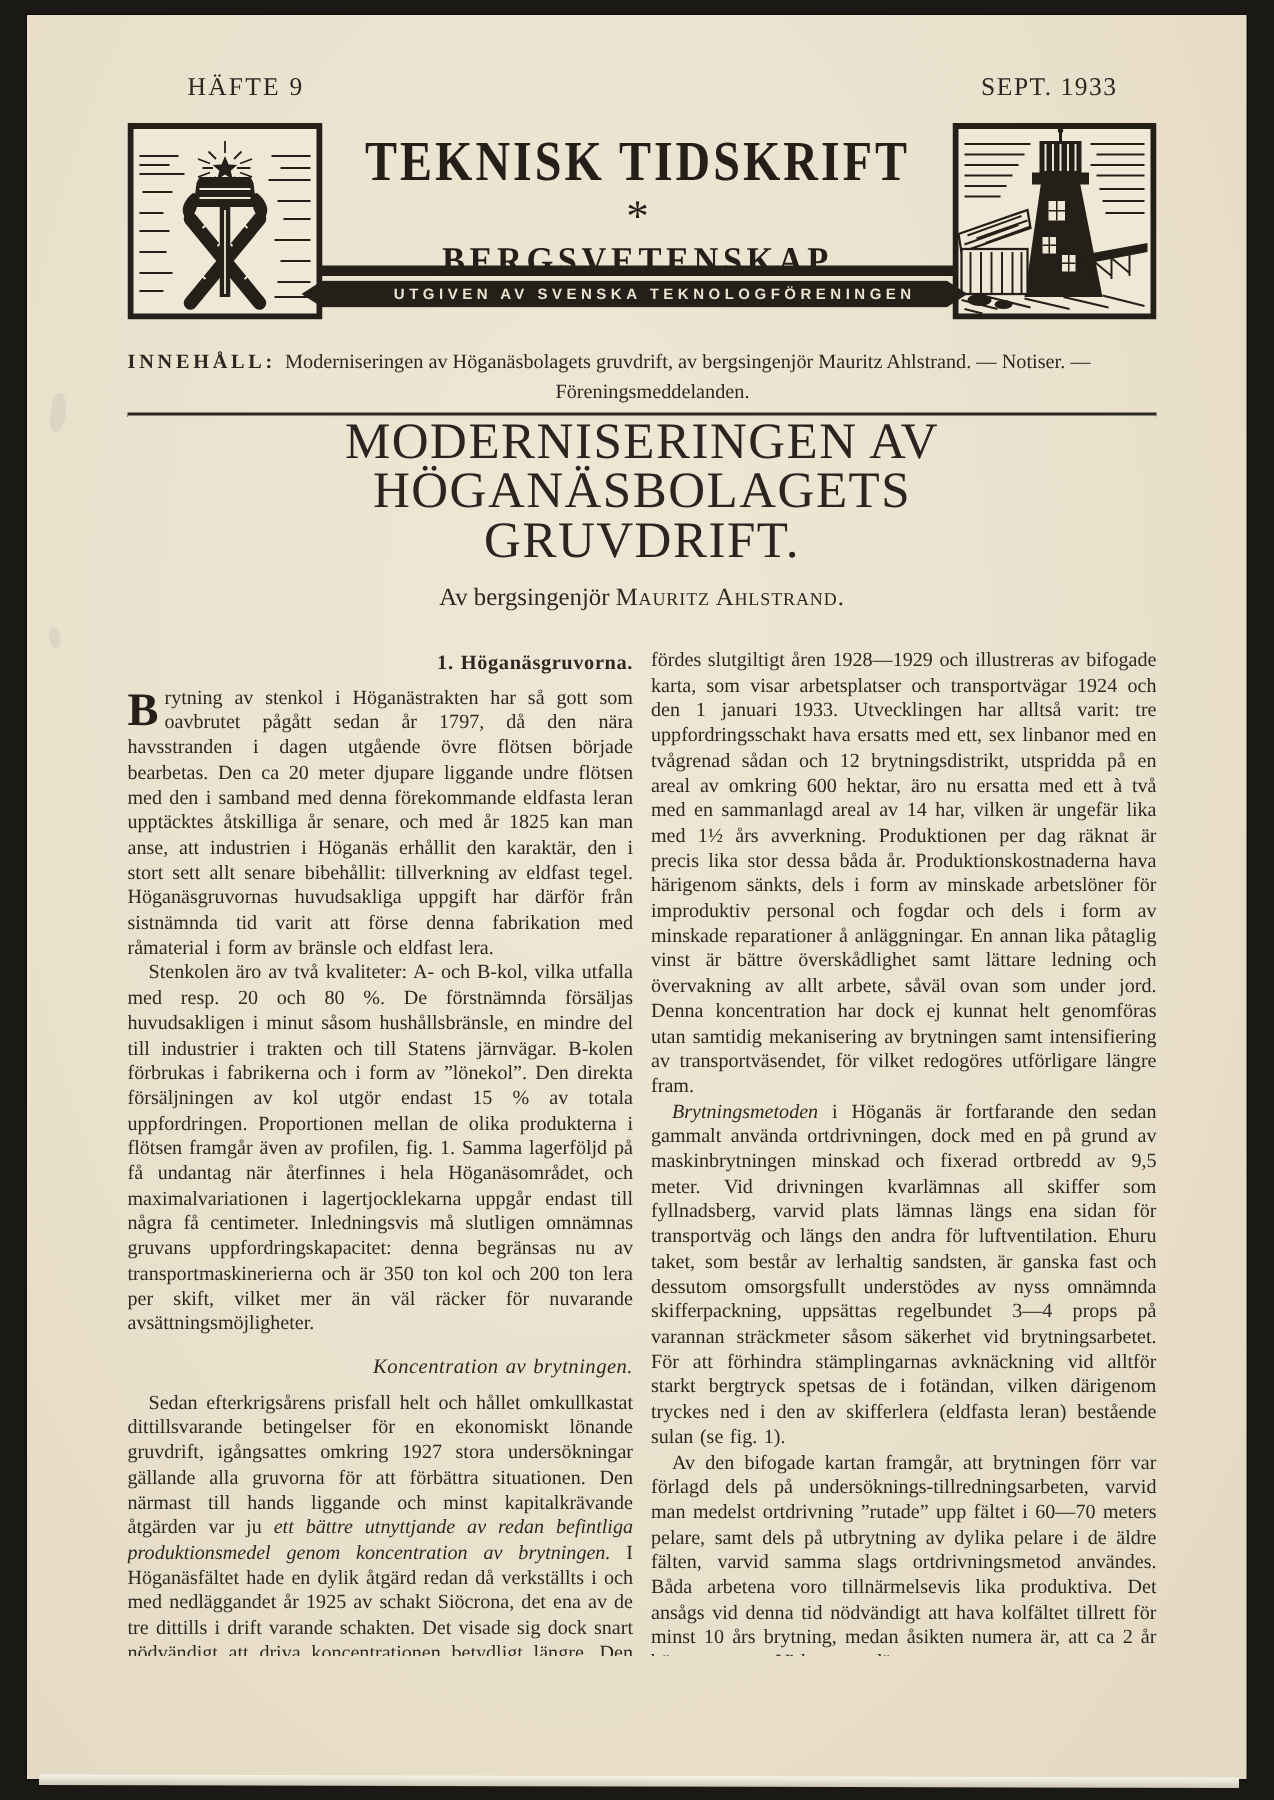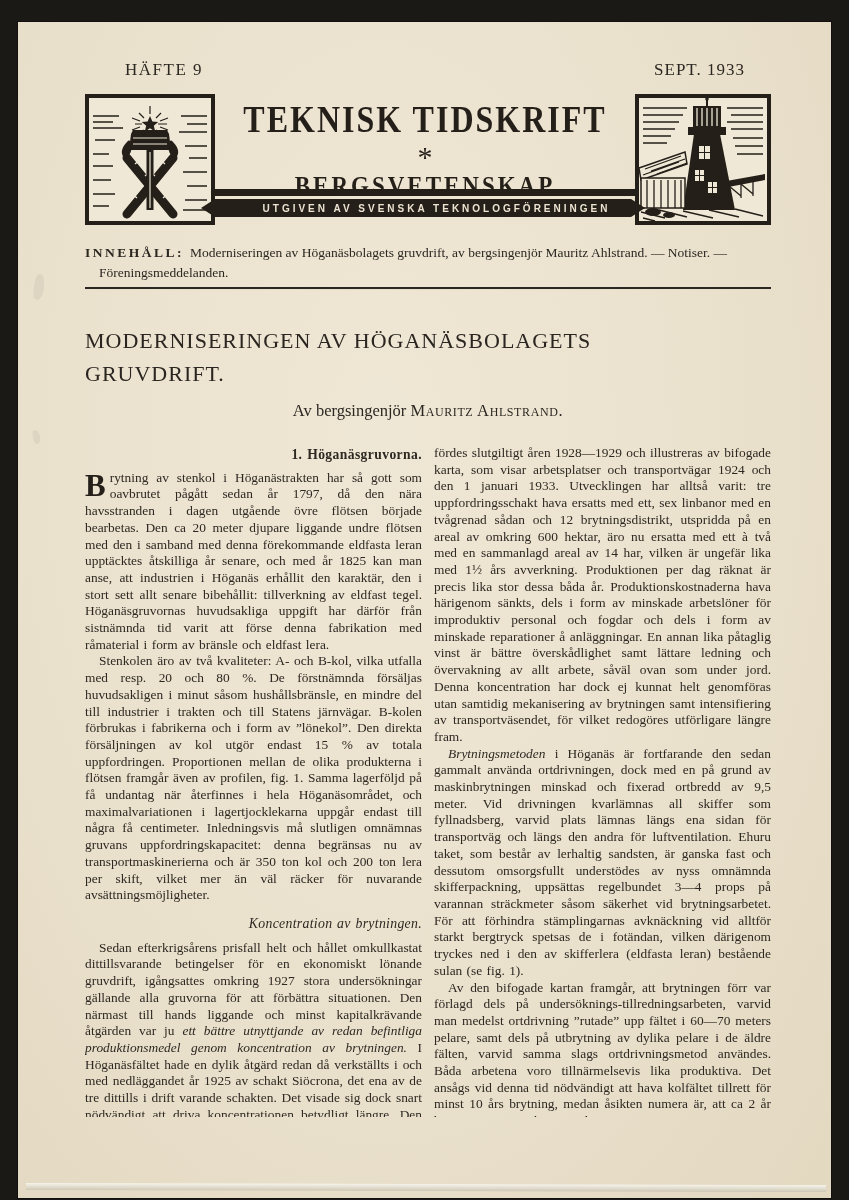--- a/index.html
+++ b/index.html
@@ -3,21 +3,21 @@
 <meta charset="utf-8">
 <style>
   html,body{margin:0;padding:0;background:#111;}
   .screen{
     position:relative;width:849px;height:1200px;overflow:hidden;
     background:#1b1916;
     font-family:"Liberation Serif",serif;
   }
   
   .paper{
-    position:absolute;left:18px;top:22px;width:813px;height:1176px;
+    position:absolute;left:18px;top:10px;width:813px;height:1176px;
     background:radial-gradient(ellipse at 45% 35%, #efe7d5 0%, #eae1cd 55%, #e3d8c0 100%);
     box-shadow:0 0 0 1px rgba(0,0,0,.35);
     color:#2b2721;
   }
   .under-page{
     position:absolute;left:26px;top:1184px;width:800px;height:7px;
     background:linear-gradient(#f6f3ea,#cfc8b6);
     transform:rotate(.15deg);
   }
   .edge-mark{position:absolute;background:#ddd5c2;border-radius:40% 60% 55% 45%;}
@@ -57,26 +57,26 @@
     display:flex;align-items:center;justify-content:center;
   }
   .ribbon span{
     color:#ece3d0;font-family:"Liberation Sans",sans-serif;font-size:10px;
     font-weight:bold;letter-spacing:3px;white-space:nowrap;padding-left:27px;
   }
 
   
   .toc{margin-top:18px;font-size:13.5px;line-height:19.5px;color:#2b2721;}
   .toc .label{font-weight:bold;letter-spacing:2.5px;padding-right:6px;}
-  .toc .cont{display:block;padding-left:14px;}
+  .toc .cont{display:block;padding-left:14px;text-align:center;}
   .toc-rule{margin-top:5px;height:3px;background:#2b2721;box-shadow:0 -1px 0 #e8dfcb inset;}
 
   
   .article-title{
-    margin-top:34px;text-align:left;font-size:22px;line-height:33px;
+    text-align:center;font-size:34px;line-height:33px;
     letter-spacing:1px;color:#2a2520;
   }
   .byline{margin-top:11px;text-align:center;font-size:16.5px;}
   .byline .name{font-variant:small-caps;letter-spacing:.6px;}
 
   
   .columns{display:flex;gap:12px;margin-top:24px;height:672px;overflow:hidden;}
   .col{width:337px;text-align:justify;font-size:13.4px;line-height:16.7px;word-spacing:1px;color:#2d2822;}
   .col-heading{margin:2px 0 6px 0;text-align:right;font-size:13.6px;font-weight:bold;letter-spacing:.4px;}
   .col-subheading{margin:12px 0 7px 0;text-align:right;font-size:13.8px;font-weight:normal;font-style:italic;letter-spacing:.3px;}

